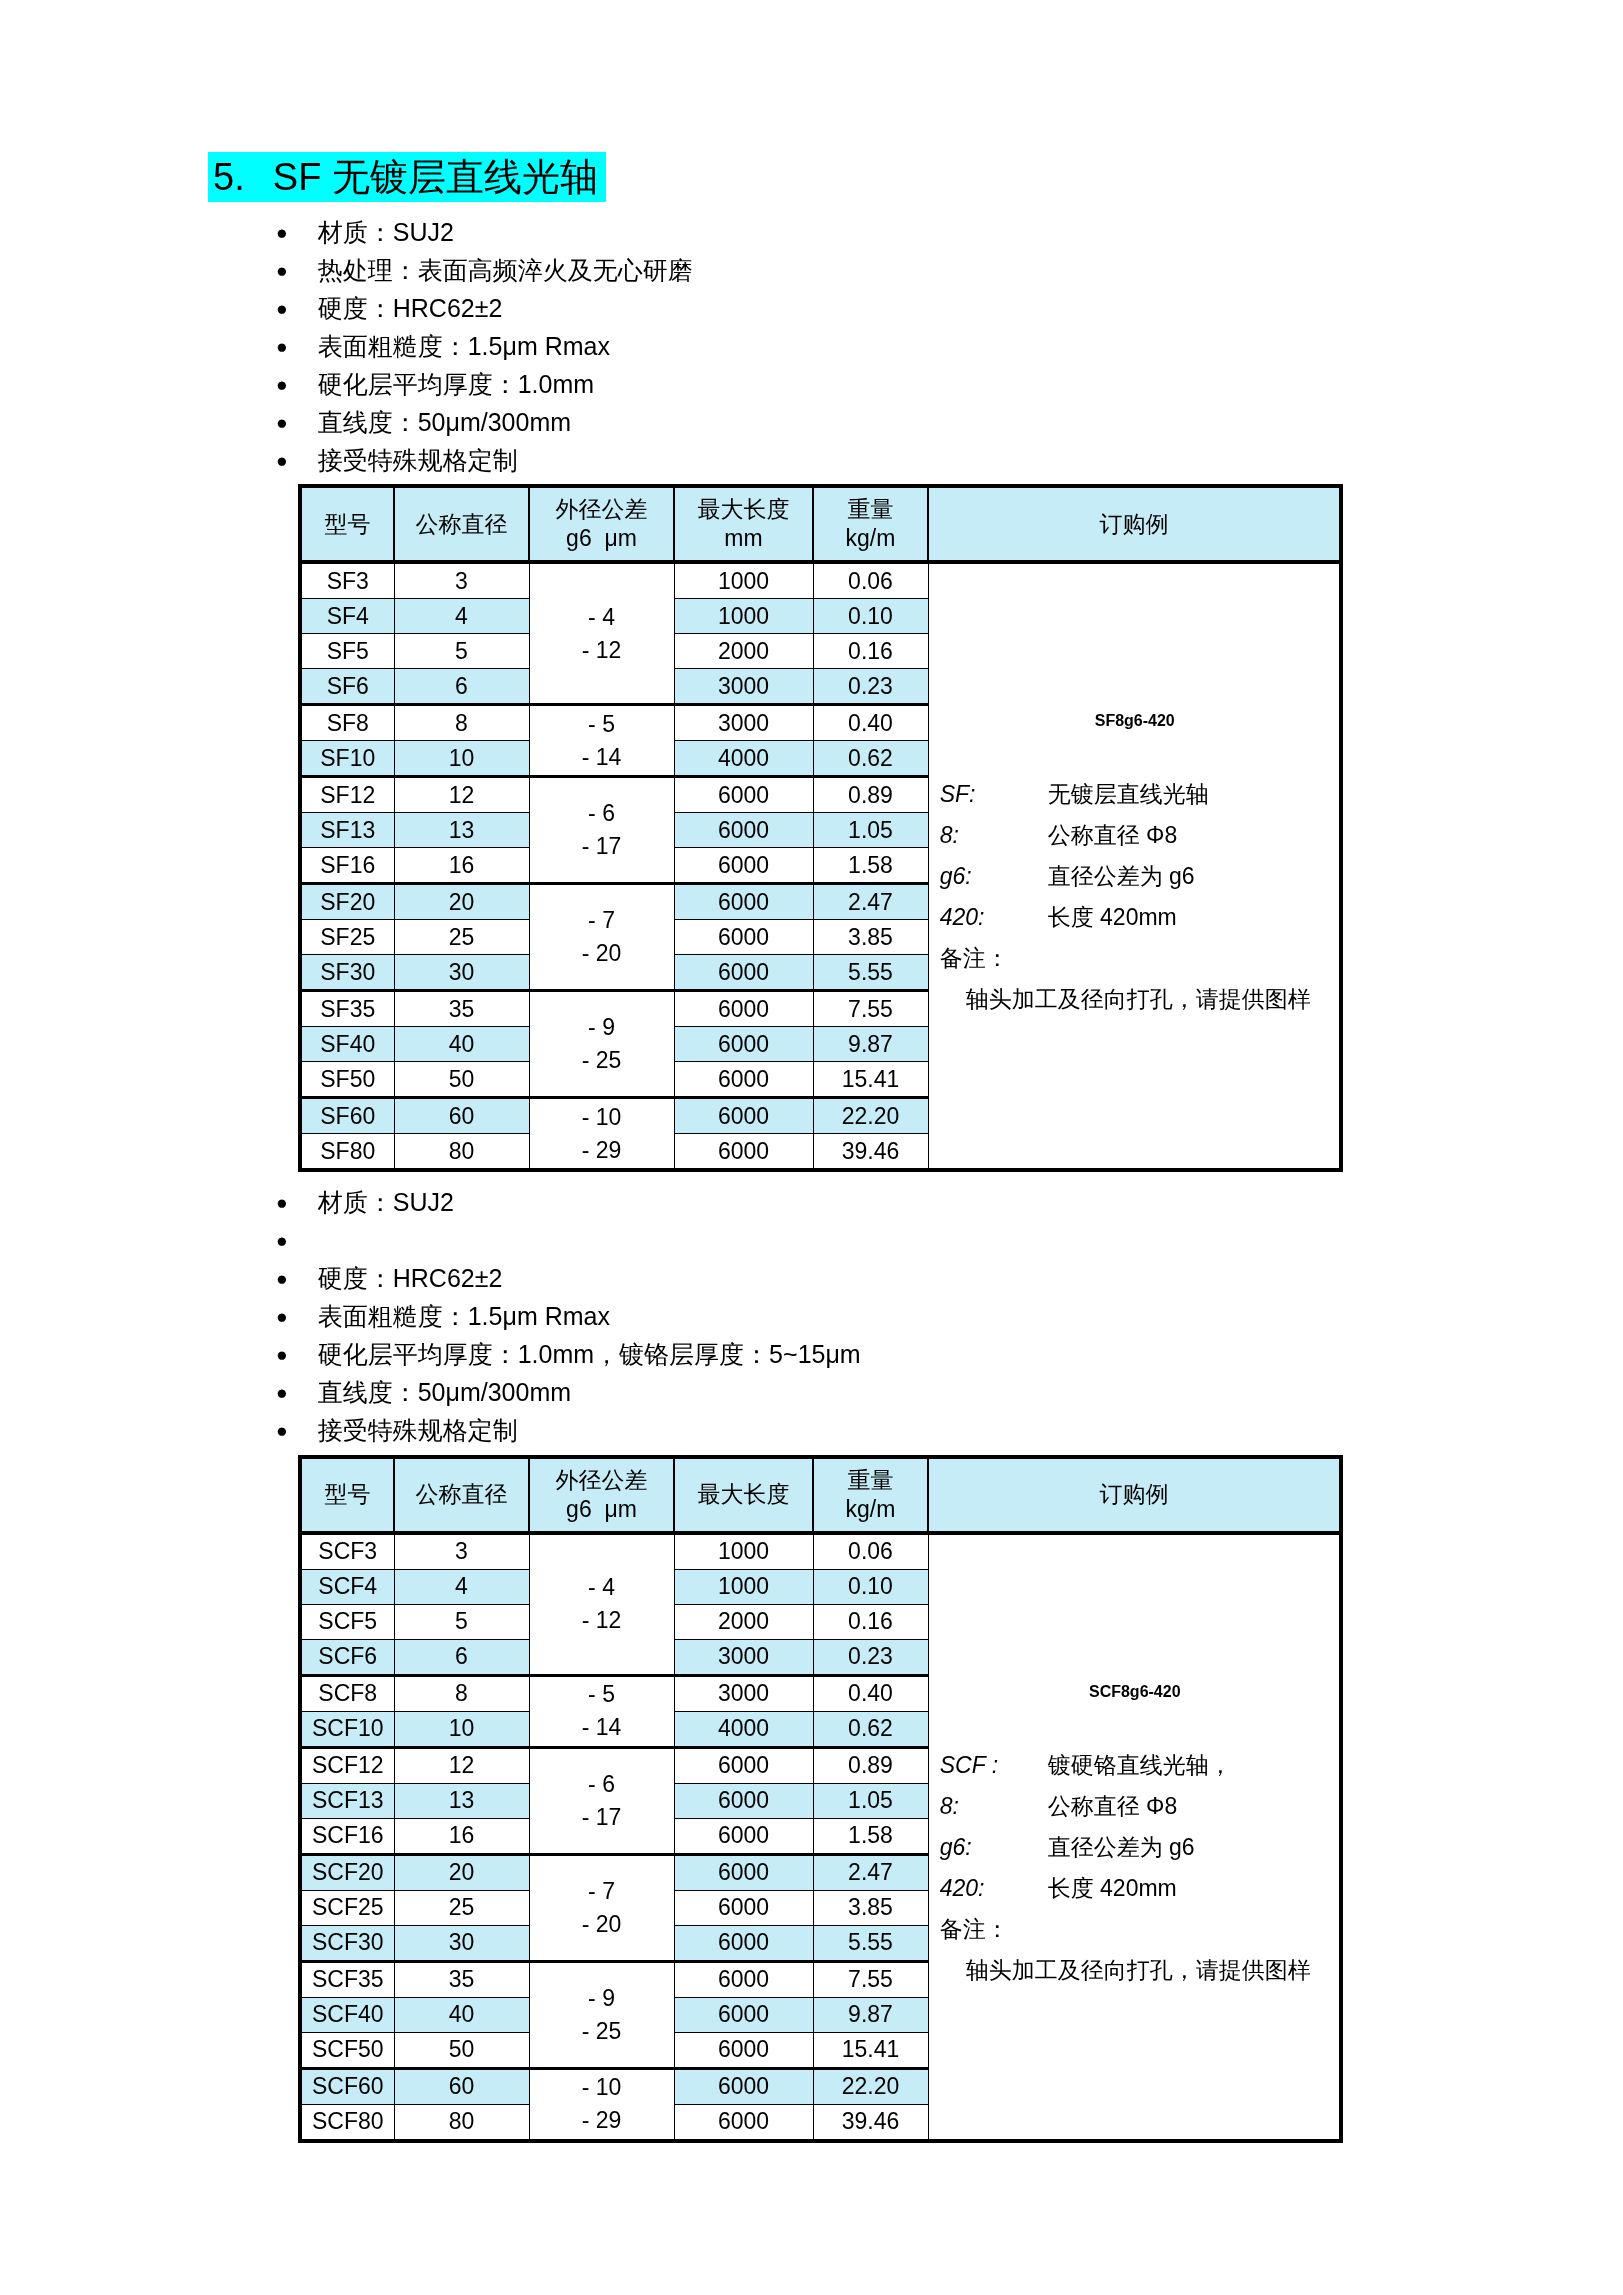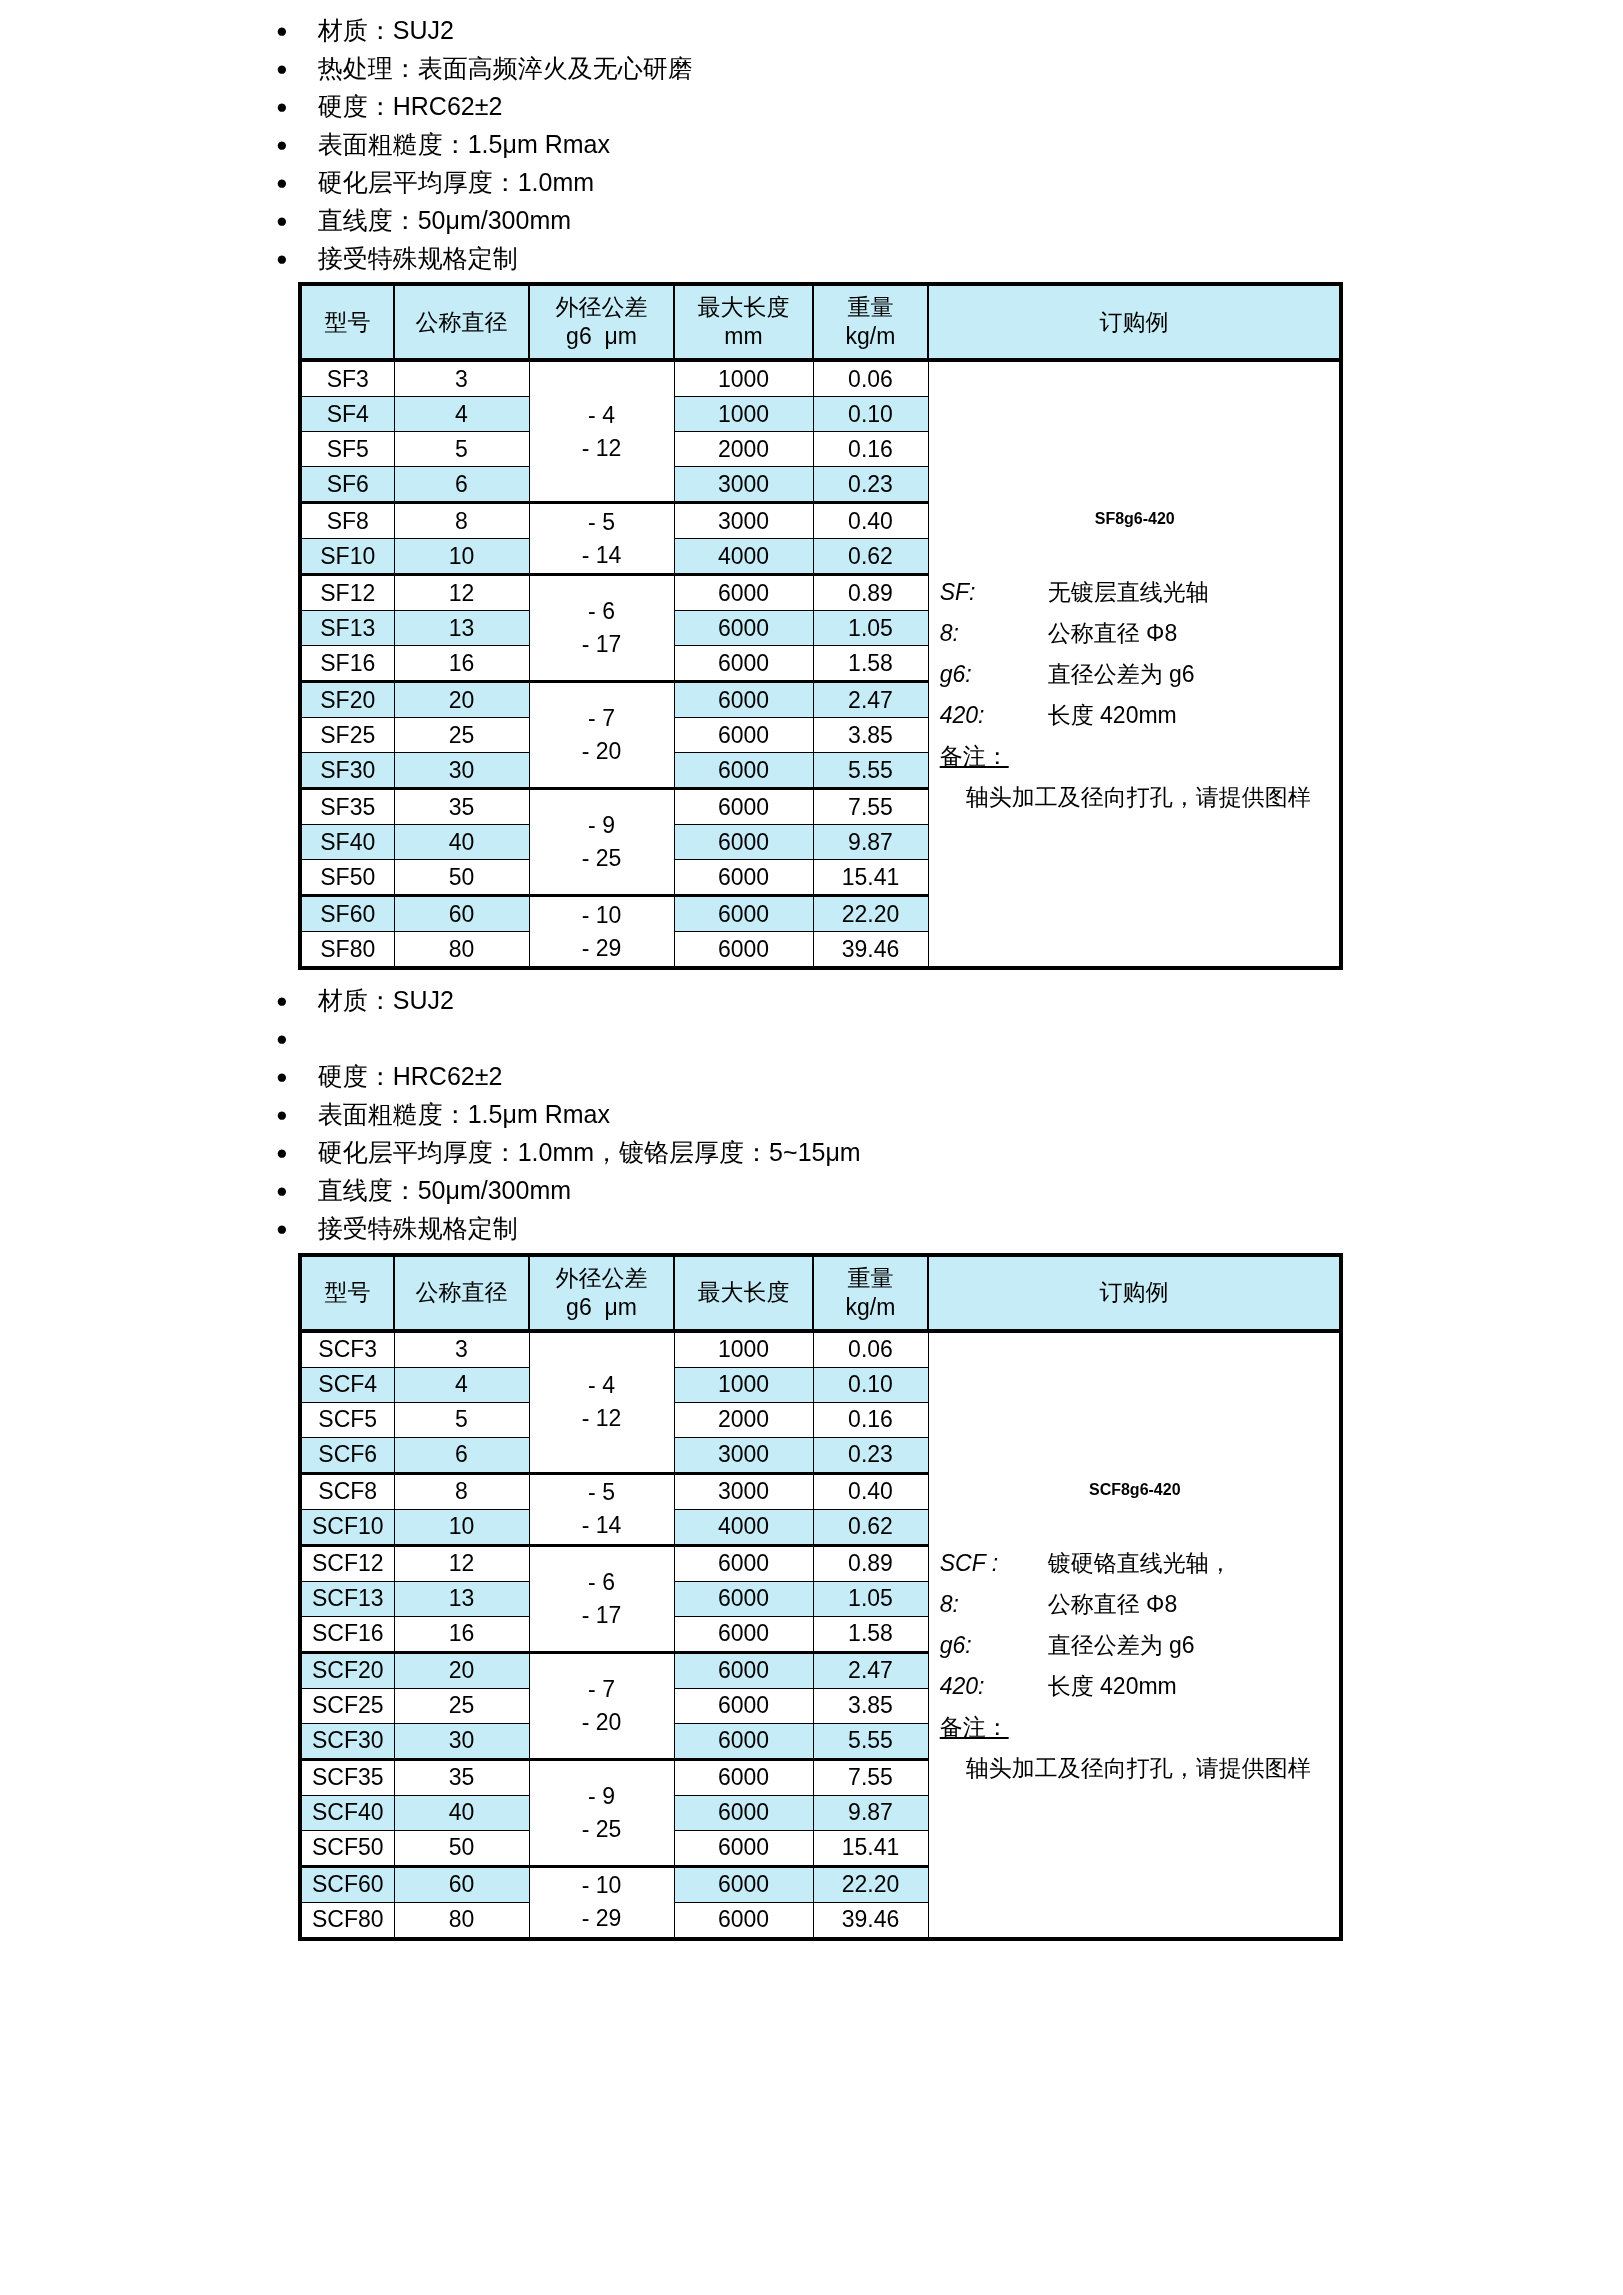--- a/index.html
+++ b/index.html
@@ -33,29 +33,32 @@
   }
   table.spec tr.gstart td{border-top:3.1px solid #000;}
   table.spec td.alt{background:#c6edf7;}
   table.spec td.tol div{line-height:33px;white-space:pre;}
   table.spec td.order{
     text-align:left;padding:0 9.2px 0 11.2px;vertical-align:middle;
   }
   .ord-title{text-align:center;font-weight:bold;font-size:16px;margin-bottom:44px;}
   .ord-line{display:flex;line-height:41px;}
   .ord-lbl{width:108px;white-space:pre;flex:0 0 auto;font-style:italic;}
-  .ord-note-label{line-height:41px;text-decoration:underline;}
+  .ord-note-label{line-height:41px;}
   .ord-note{line-height:41px;margin-left:26px;}
 </style>
 </head>
 <body>
 
 <div>
 
   <section>
+    <h2 class="heading heading-1">
+      <span class="hl"><span class="num">5.</span><span>SF 无镀层直线光轴</span></span>
+    </h2>
     <ul class="specs">
       <li>
           <span class="dot">●</span>
           <span>材质：SUJ2</span>
         </li>
       <li>
           <span class="dot">●</span>
           <span>热处理：表面高频淬火及无心研磨</span>
         </li>
       <li>

